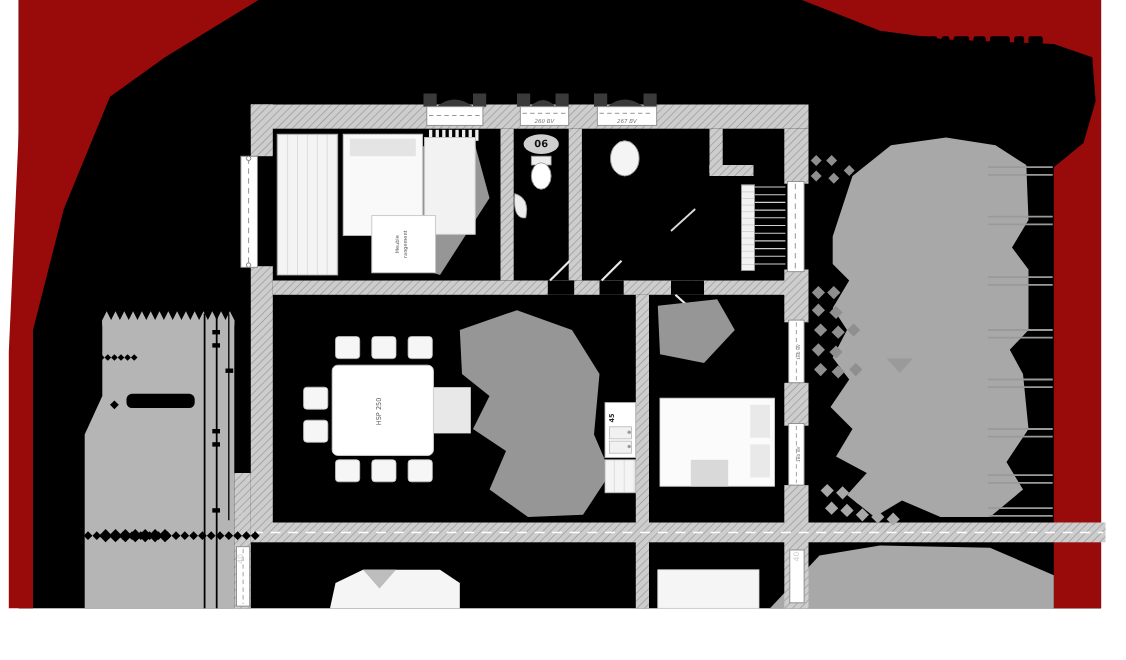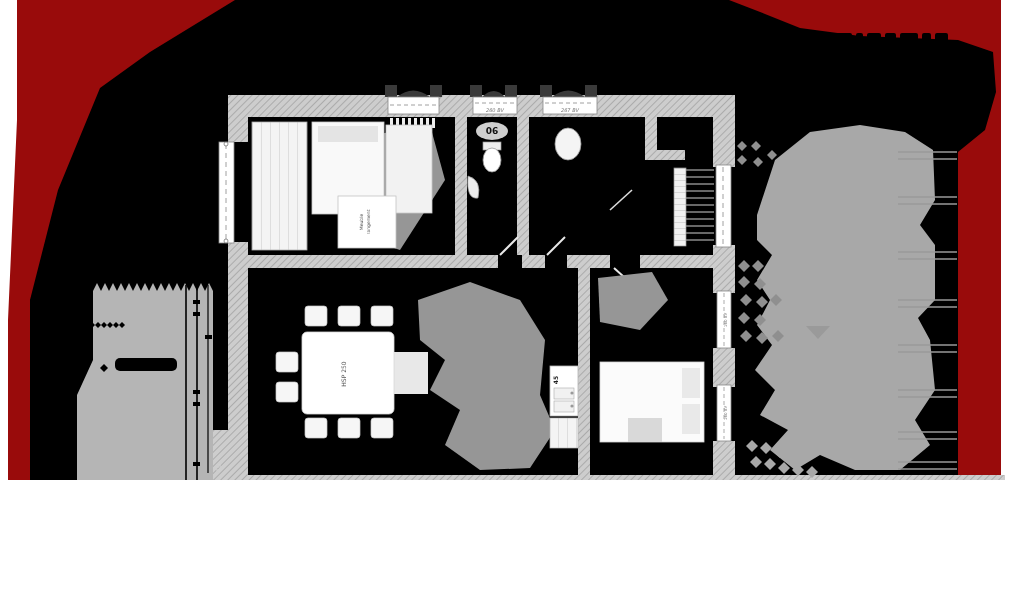--- a/index.html
+++ b/index.html
@@ -1,16 +1,16 @@
 <!DOCTYPE html>
 <html><head>
 <meta charset="utf-8">
 <style>
   html,body{margin:0;padding:0;background:#ffffff;}
-  #stage{position:relative;width:1024px;height:480px;overflow:hidden;background:#ffffff;
+  #stage{position:relative;width:1024px;height:600px;overflow:hidden;background:#ffffff;
          font-family:"DejaVu Sans", sans-serif;}
   svg{position:absolute;left:0;top:0;}
   text{font-family:"DejaVu Sans", sans-serif;}
   .lbl-italic{font-style:italic;}
 </style>
 </head>
 <body>
 
 <div id="stage">
 <svg width="1024" height="600" viewBox="0 0 1024 600">

